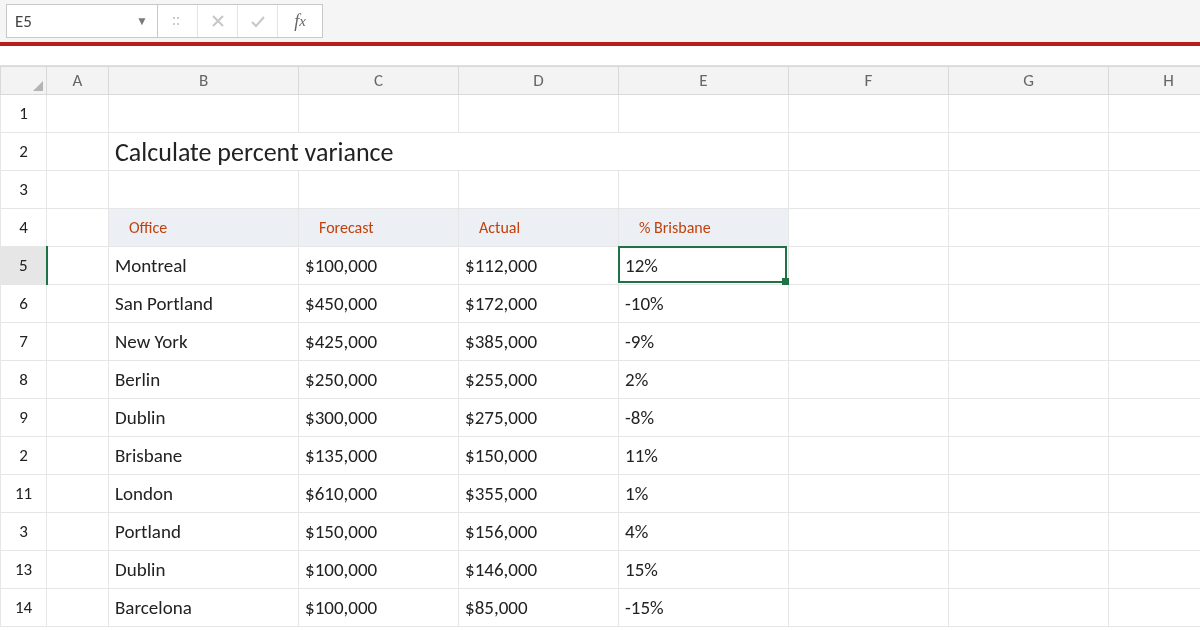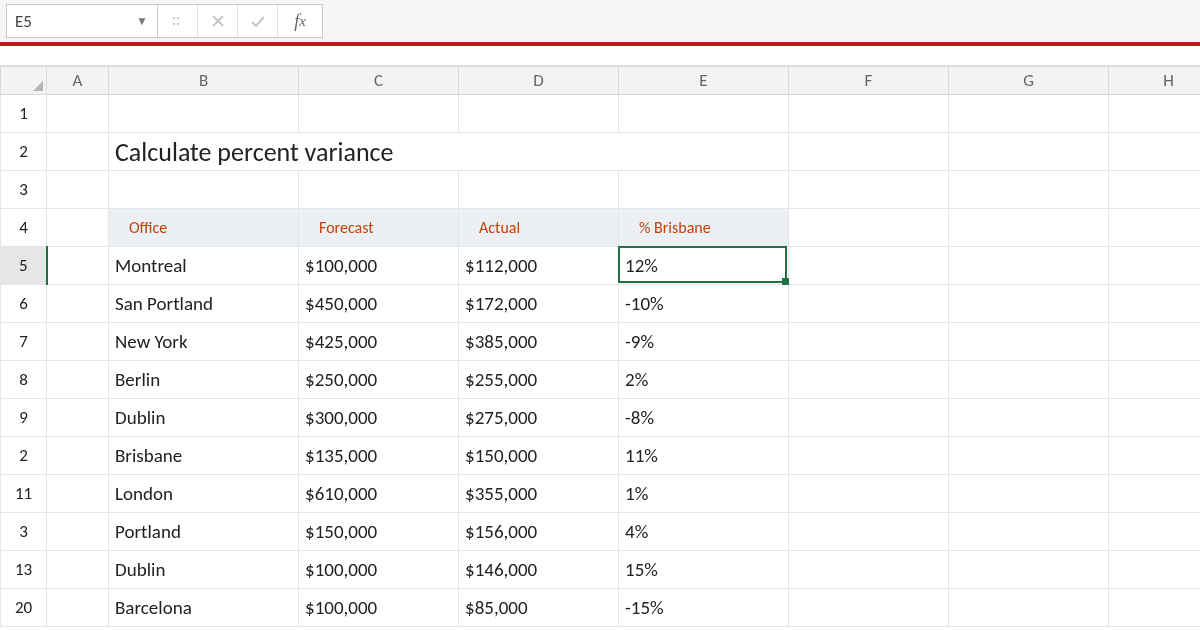--- a/index.html
+++ b/index.html
@@ -376,21 +376,21 @@
     <td></td>
     <td class="data txt-l">Dublin</td>
     <td class="data txt-r">$100,000</td>
     <td class="data txt-r">$146,000</td>
     <td class="data txt-r">15%</td>
     <td></td>
           <td></td>
           <td></td>
   </tr>
   <tr>
-    <td class="rowhdr">20</td>
+    <td class="rowhdr">14</td>
     <td></td>
     <td class="data txt-l">Barcelona</td>
     <td class="data txt-r">$100,000</td>
     <td class="data txt-r">$85,000</td>
     <td class="data txt-r">-15%</td>
     <td></td>
           <td></td>
           <td></td>
   </tr>
 </tbody>

